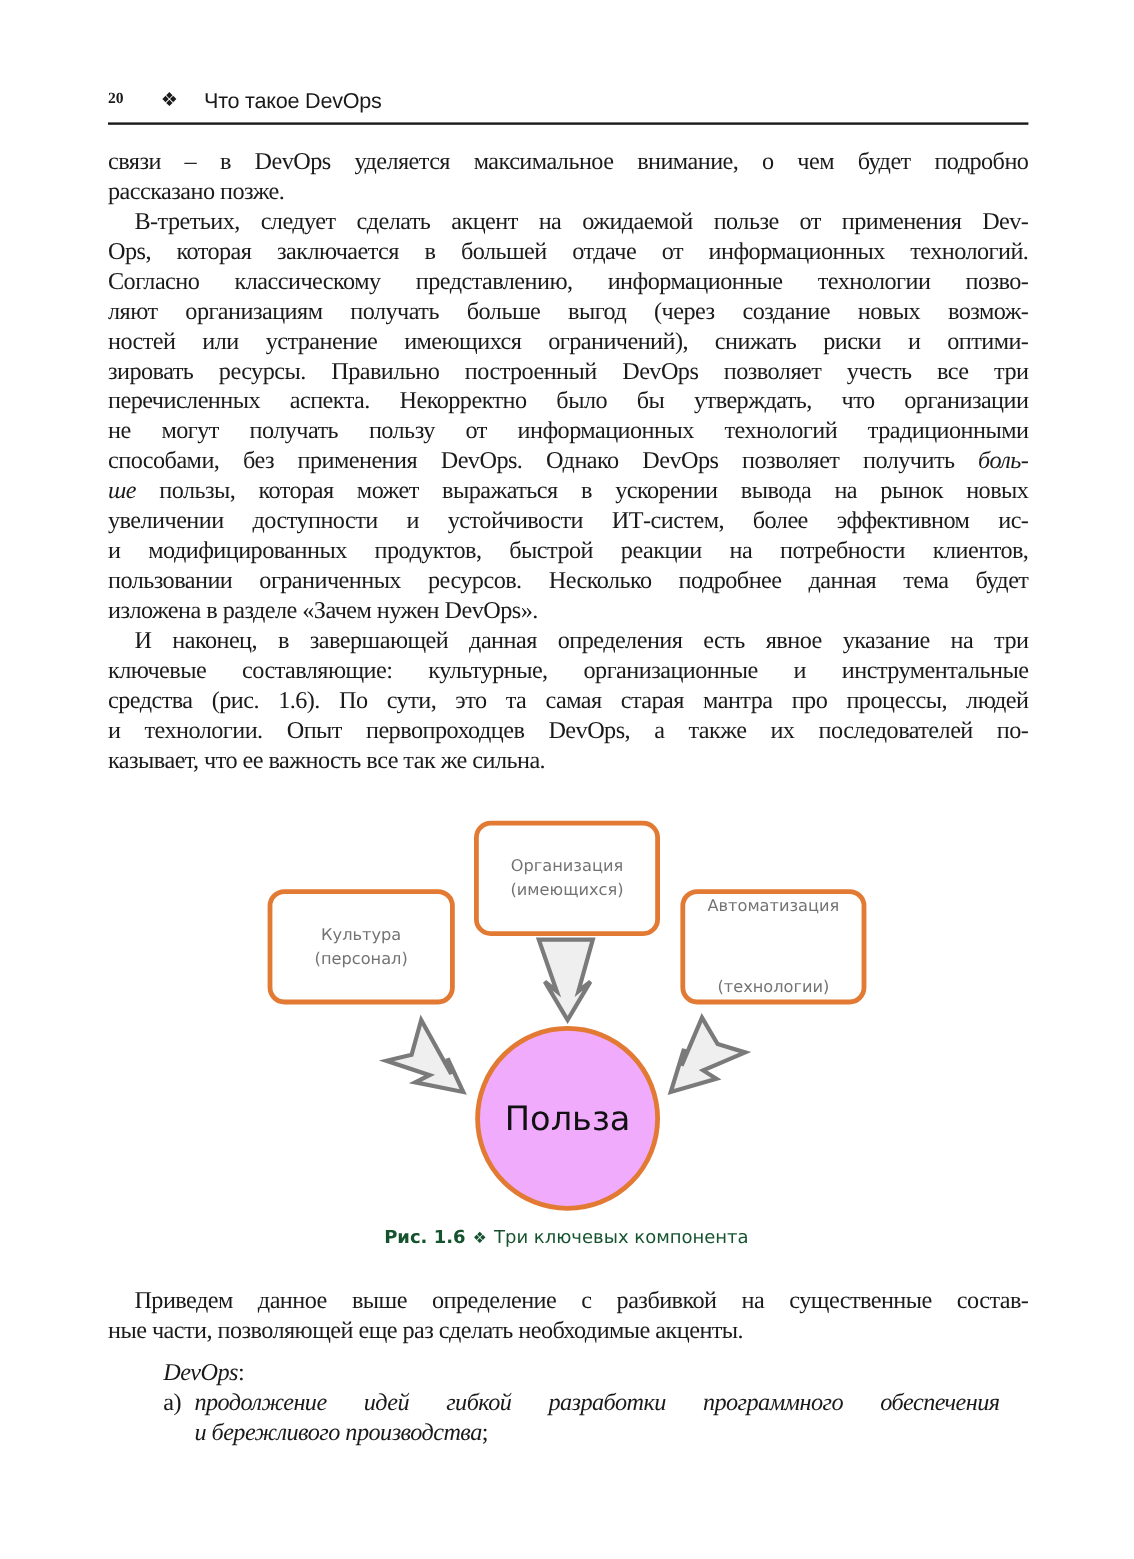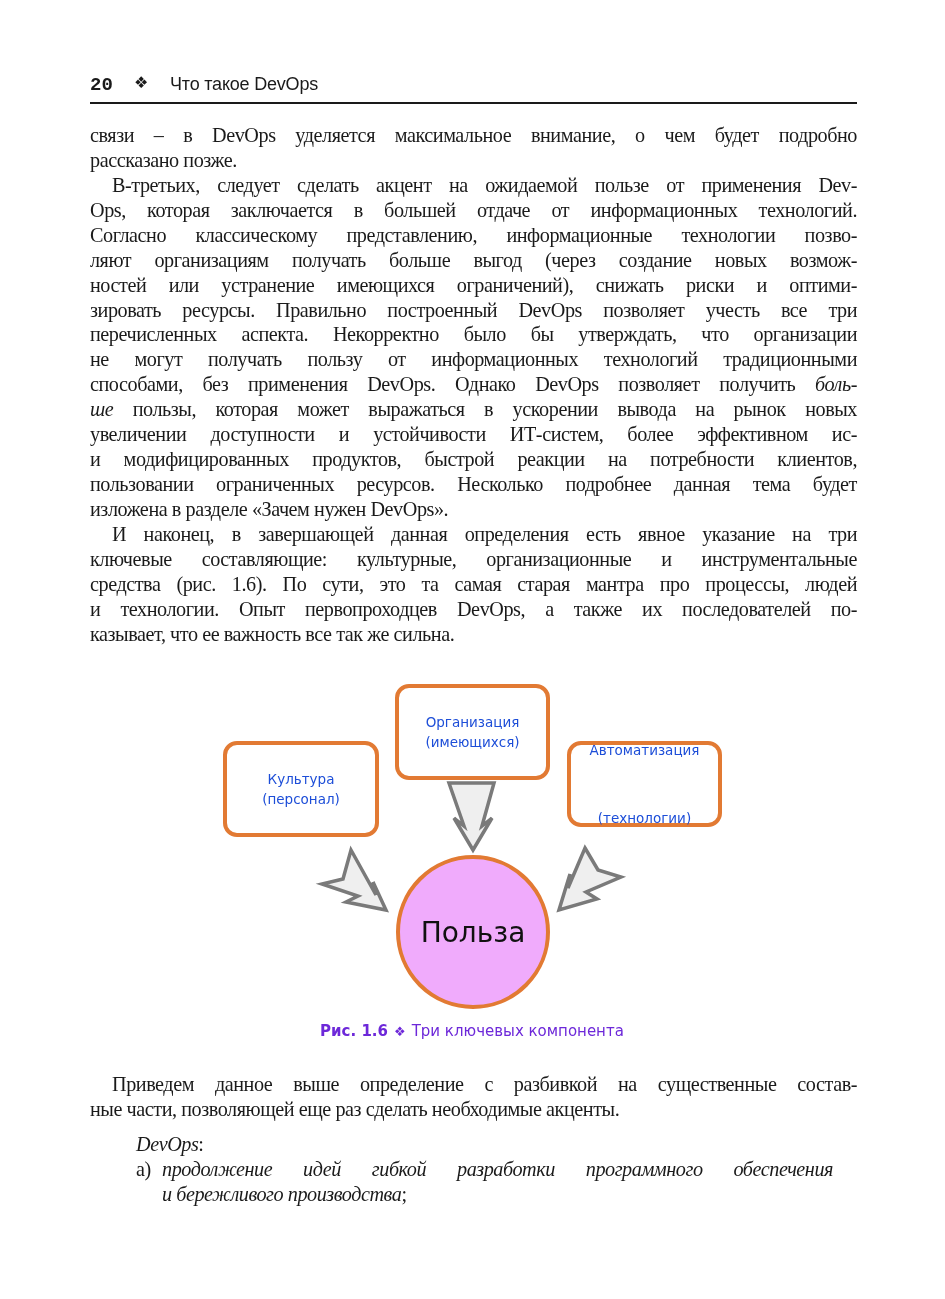--- a/index.html
+++ b/index.html
@@ -1,28 +1,28 @@
 <!DOCTYPE html>
 <html><head>
   <meta charset="utf-8">
   <style>
     html, body { margin: 0; padding: 0; background: #ffffff; }
     body { width: 945px; height: 1299px; position: relative; overflow: hidden; color: #1a1a1a; }
     .header { position: absolute; left: 90px; top: 72px; width: 767px; height: 30px; border-bottom: 2px solid #1a1a1a; }
-    .header .pnum { position: absolute; left: 0; top: 2px; font-family: Liberation Mono, monospace; font-weight: bold; font-size: 19px; }
+    .header .pnum { position: absolute; left: 0; top: 2px; font-family: Liberation Serif, serif; font-weight: bold; font-size: 13px; }
     .header .orn { position: absolute; left: 44px; top: 1px; font-family: "DejaVu Sans", sans-serif; font-size: 16px; }
     .header .title { position: absolute; left: 80px; top: 2px; font-family: "Liberation Sans", sans-serif; font-size: 18px; letter-spacing: -0.2px; }
     .body-text { position: absolute; left: 90px; width: 767px; font-family: "Liberation Serif", serif; font-size: 20.2px; line-height: 24.9px; text-align: justify; letter-spacing: -0.45px; }
     .line { display: block; text-align: justify; text-align-last: justify; white-space: nowrap; }
     .line.last { text-align-last: left; }
     .figure { position: absolute; left: 0; top: 660px; width: 945px; height: 400px; }
-    .box { position: absolute; border: 4px solid #e27a33; border-radius: 14px; background: #fff; box-sizing: border-box; display: flex; flex-direction: column; align-items: center; justify-content: center; font-family: "DejaVu Sans", sans-serif; font-size: 13.5px; line-height: 20px; color: #1d4ed8; text-align: center; }
+    .box { position: absolute; border: 4px solid #e27a33; border-radius: 14px; background: #fff; box-sizing: border-box; display: flex; flex-direction: column; align-items: center; justify-content: center; font-family: "DejaVu Sans", sans-serif; font-size: 13.5px; line-height: 20px; color: #737373; text-align: center; }
     .circle { position: absolute; left: 396px; top: 195px; width: 154px; height: 154px; border: 4px solid #e27a33; border-radius: 50%; box-sizing: border-box; background: #f0abfc; display: flex; align-items: center; justify-content: center; font-family: "DejaVu Sans", sans-serif; font-size: 28px; color: #111; }
     .arrows { position: absolute; left: 0; top: 0; }
-    .caption { position: absolute; left: 0; width: 944px; top: 1022px; text-align: center; font-family: "DejaVu Sans", sans-serif; font-size: 15px; color: #6d28d9; }
+    .caption { position: absolute; left: 0; width: 944px; top: 1022px; text-align: center; font-family: "DejaVu Sans", sans-serif; font-size: 15px; color: #14532d; }
     .caption .fig { font-weight: bold; }
     .caption .orn { margin: 0 6px; font-size: 13px; }
     .italic { font-style: italic; }
   </style>
 </head>
 <body>
 
 <div class="header">
   <span class="pnum">20</span>
   <span class="orn">❖</span>
@@ -70,21 +70,21 @@
   </svg>
 
   <div class="box" style="left:223px; top:81px; width:156px; height:96px;">
     <span>Культура</span>
     <span>(персонал)</span>
   </div>
   <div class="box" style="left:395px; top:24px; width:155px; height:96px;">
     <span>Организация</span>
     <span>(имеющихся)</span>
   </div>
-  <div class="box" style="left:567px; top:81px; width:155px; height:86px;gap:48px;">
+  <div class="box" style="left:567px; top:81px; width:155px; height:96px;gap:48px;">
     <span>Автоматизация</span>
     <span>(технологии)</span>
   </div>
 
   <div class="circle">
     <span>Польза</span>
   </div>
 </div>
 
 <div class="caption">

